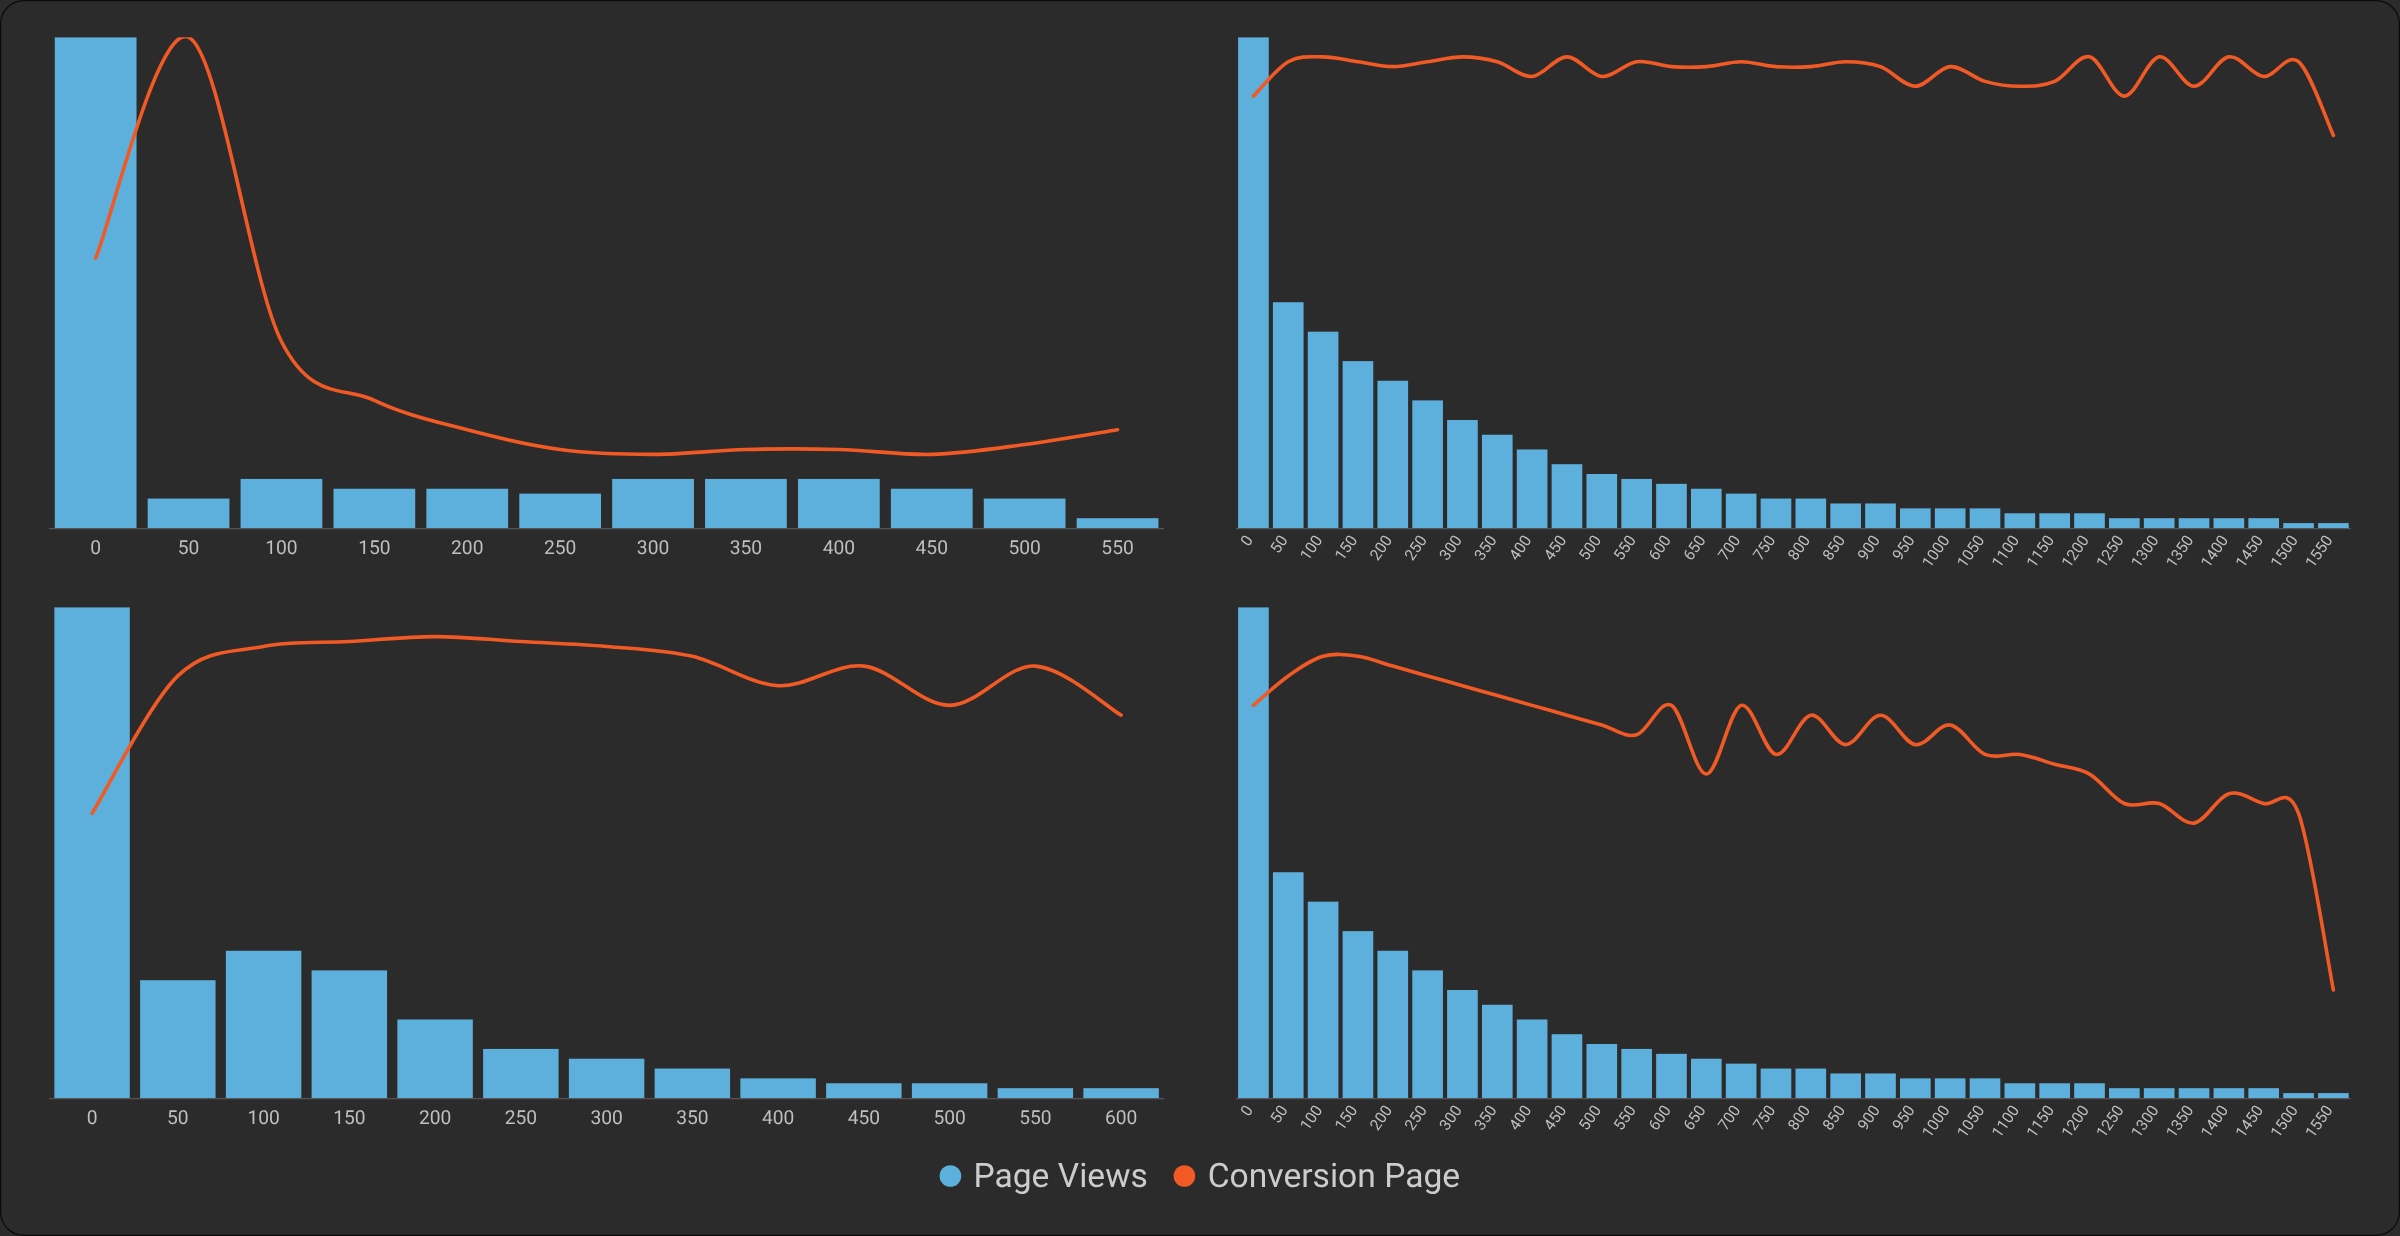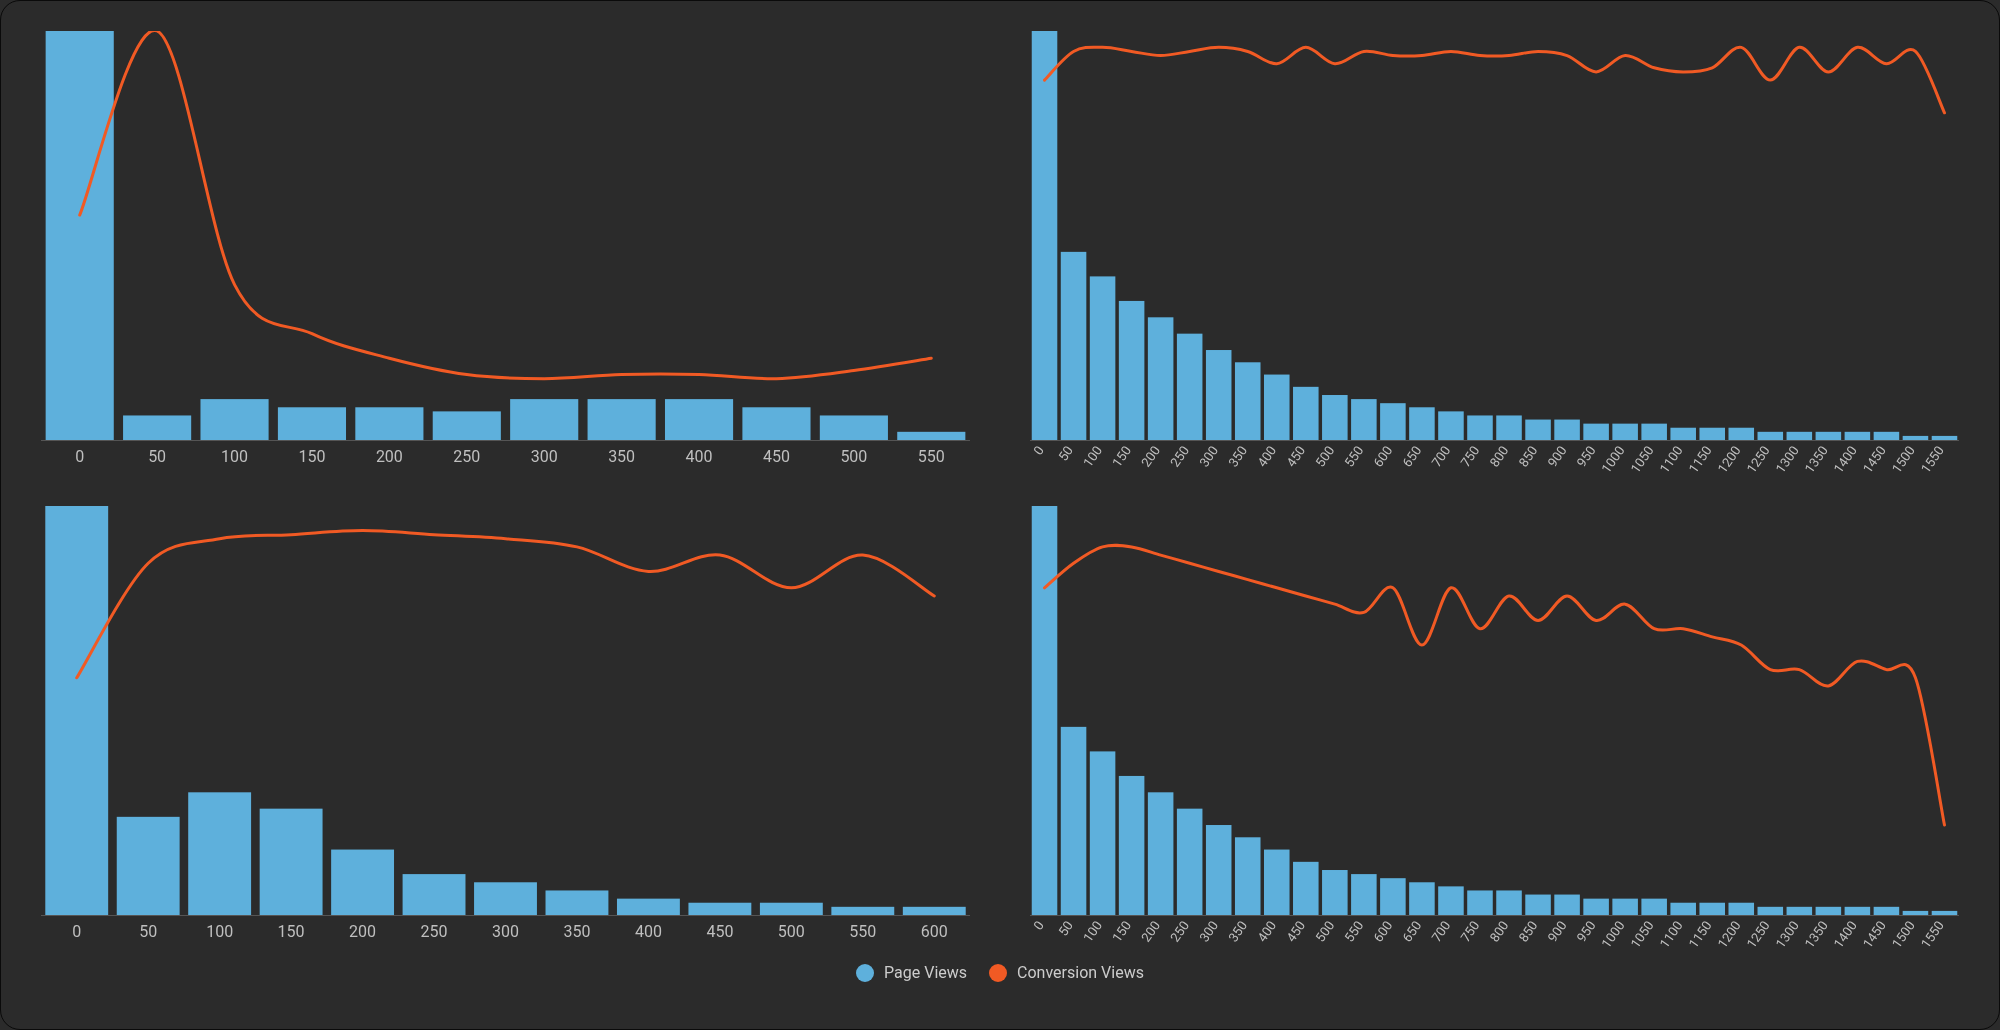--- a/index.html
+++ b/index.html
@@ -31,21 +31,21 @@
   }
   .chart svg {
     display: block;
   }
   .legend {
     display: flex;
     justify-content: center;
     align-items: center;
     gap: 22px;
     margin-top: 12px;
-    font-size: 16px;
+    font-size: 28px;
     color: #cccccc;
   }
   .legend-item {
     display: flex;
     align-items: center;
     gap: 10px;
   }
   .swatch {
     width: 18px;
     height: 18px;
@@ -270,16 +270,16 @@
         </svg>
       </div>
   </div>
   <div class="legend">
     <div class="legend-item">
       <span class="swatch swatch-bars"></span>
       <span>Page Views</span>
     </div>
     <div class="legend-item">
       <span class="swatch swatch-line"></span>
-      <span>Conversion Views</span>
+      <span>Conversion Page</span>
     </div>
   </div>
 </div>
 
 </body></html>

